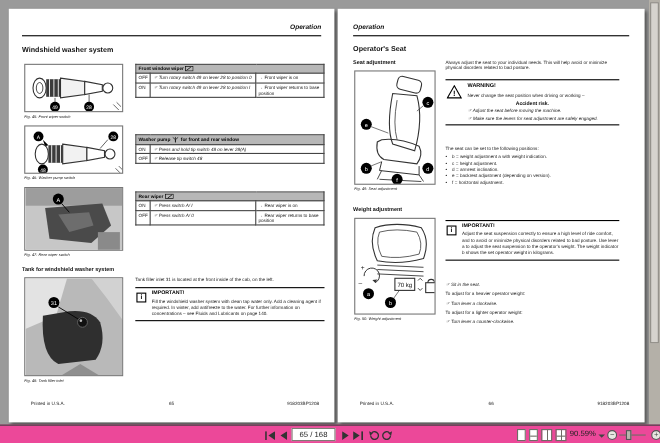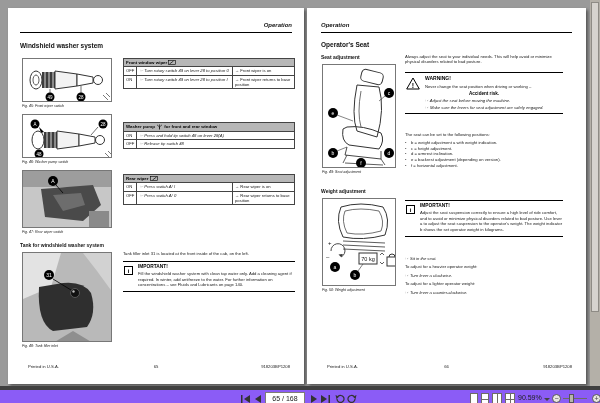--- a/index.html
+++ b/index.html
@@ -26,21 +26,21 @@
   .impicon { position:absolute; left:1px; top:4px; width:9px; height:9px; border:1px solid #000; font-size:6px; font-weight:bold; text-align:center; line-height:8px; }
   .imptitle { margin-left:15px; font-size:4.8px; font-weight:bold; }
   .imptext { margin-left:15px; margin-top:2px; font-size:4.2px; line-height:1.35; color:#1a1a1a; }
   .warnline { font-size:4.2px; line-height:1.3; color:#1a1a1a; }
   .risk { font-size:4.6px; font-weight:bold; text-align:center; }
   .step { font-size:4.2px; font-style:italic; line-height:1.3; color:#1a1a1a; }
   .plainline { font-size:4.2px; line-height:1.3; color:#1a1a1a; }
   .bullet { font-size:4.2px; line-height:1.35; color:#1a1a1a; padding-left:6px; position:relative; }
   .bullet::before { content:"•"; position:absolute; left:0; top:0; }
   .footer { position:absolute; left:0; right:0; top:356px; height:10px; font-size:4.2px; color:#222; }
-  .statusbar { position:absolute; left:0; top:386px; width:600px; height:17px; background:#8b5cf6; border-top:4px solid #404040; }
+  .statusbar { position:absolute; left:0; top:386px; width:600px; height:17px; background:#ec4899; border-top:1px solid #404040; }
   .sbtn { position:absolute; top:3px; width:11px; height:11px; display:flex; align-items:center; justify-content:center; cursor:default; }
   .pagebox { position:absolute; top:2px; width:40px; height:12px; border:1px solid #7f7c76; background:#fff; font-size:7px; font-family:"Liberation Sans",sans-serif; text-align:center; color:#222; padding:0; }
   .viewicon { position:absolute; top:3px; width:8px; height:11px; border:1px solid #6f6c66; background:#fff; }
   .viewicon.split::after { content:""; position:absolute; left:0; right:0; top:5px; height:1px; background:#6f6c66; }
   .viewicon.pair { width:10px; background:linear-gradient(to right,#fff 4px,#6f6c66 4px,#6f6c66 5px,#fff 5px); }
   .zoomtxt { position:absolute; top:4px; font-size:7px; color:#222; }
   .caret { position:absolute; top:8px; width:0; height:0; border-left:3px solid transparent; border-right:3px solid transparent; border-top:3px solid #444; }
   .zcircle { position:absolute; top:4px; width:9px; height:9px; border:1px solid #555; border-radius:50%; font-size:7px; line-height:7px; text-align:center; color:#444; background:#e8e6e1; }
   .ztrack { position:absolute; top:8px; height:1px; background:#6f6c66; }
   .zthumb { position:absolute; top:4px; width:5px; height:9px; background:#b9b5ad; border:1px solid #555; }

